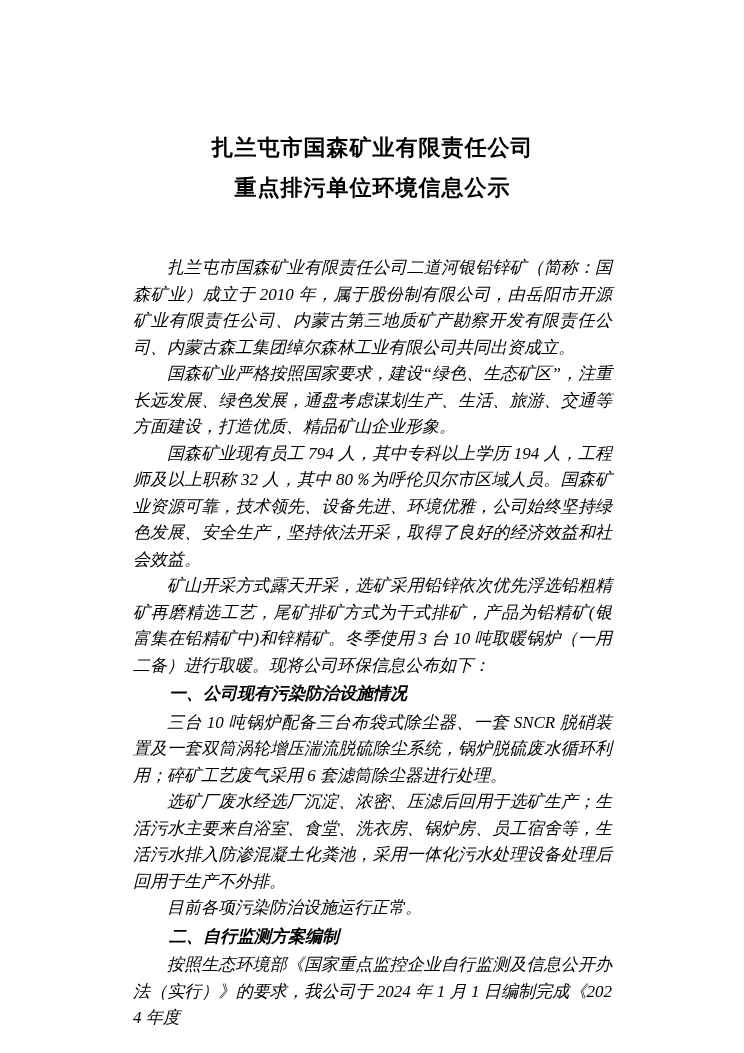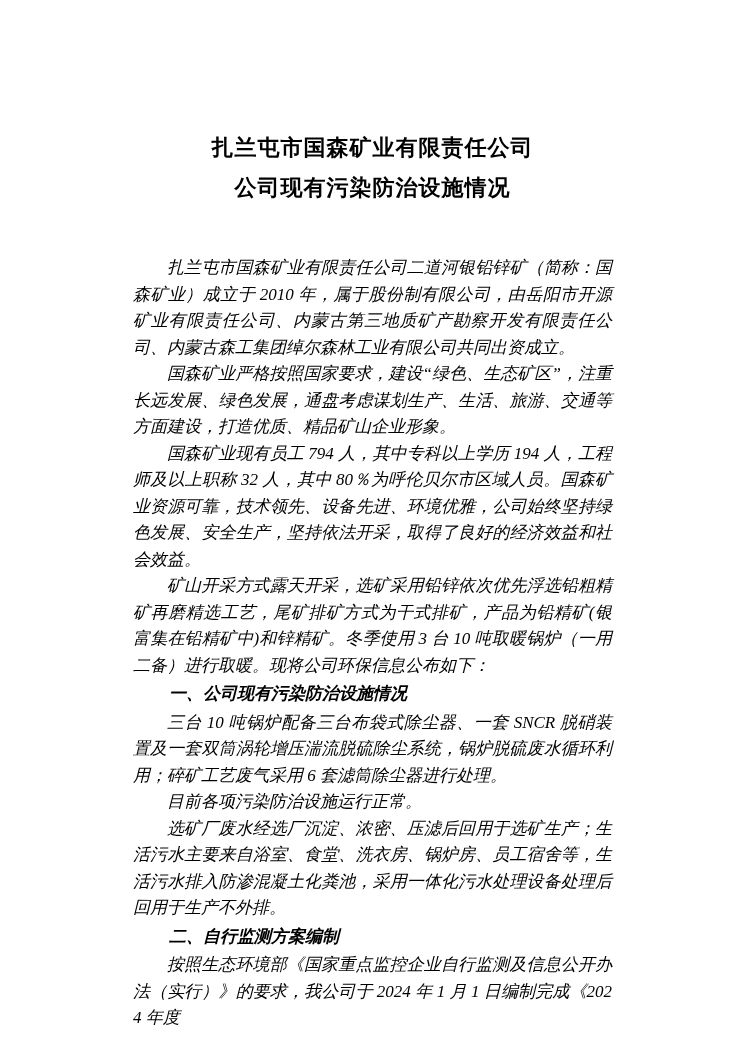--- a/index.html
+++ b/index.html
@@ -49,27 +49,27 @@
     line-height: 26.5px;
     font-weight: bold;
   }
 </style>
 </head>
 <body>
 
 <div class="page">
   <h1 class="doc-title">
     <span class="title-line">扎兰屯市国森矿业有限责任公司</span>
-    <span class="title-line">公司现有污染防治设施情况</span>
+    <span class="title-line">重点排污单位环境信息公示</span>
   </h1>
   <div class="doc-body">
     <p class="para">扎兰屯市国森矿业有限责任公司二道河银铅锌矿（简称：国森矿业）成立于 2010 年，属于股份制有限公司，由岳阳市开源矿业有限责任公司、内蒙古第三地质矿产勘察开发有限责任公司、内蒙古森工集团绰尔森林工业有限公司共同出资成立。</p>
     <p class="para">国森矿业严格按照国家要求，建设“绿色、生态矿区”，注重长远发展、绿色发展，通盘考虑谋划生产、生活、旅游、交通等方面建设，打造优质、精品矿山企业形象。</p>
     <p class="para">国森矿业现有员工 794 人，其中专科以上学历 194 人，工程师及以上职称 32 人，其中 80％为呼伦贝尔市区域人员。国森矿业资源可靠，技术领先、设备先进、环境优雅，公司始终坚持绿色发展、安全生产，坚持依法开采，取得了良好的经济效益和社会效益。</p>
     <p class="para">矿山开采方式露天开采，选矿采用铅锌依次优先浮选铅粗精矿再磨精选工艺，尾矿排矿方式为干式排矿，产品为铅精矿(银富集在铅精矿中)和锌精矿。冬季使用 3 台 10 吨取暖锅炉（一用二备）进行取暖。现将公司环保信息公布如下：</p>
     <h2 class="sec-heading">一、公司现有污染防治设施情况</h2>
     <p class="para">三台 10 吨锅炉配备三台布袋式除尘器、一套 SNCR 脱硝装置及一套双筒涡轮增压湍流脱硫除尘系统，锅炉脱硫废水循环利用；碎矿工艺废气采用 6 套滤筒除尘器进行处理。</p>
+    <p class="para">选矿厂废水经选厂沉淀、浓密、压滤后回用于选矿生产；生活污水主要来自浴室、食堂、洗衣房、锅炉房、员工宿舍等，生活污水排入防渗混凝土化粪池，采用一体化污水处理设备处理后回用于生产不外排。</p>
     <p class="para">目前各项污染防治设施运行正常。</p>
-    <p class="para">选矿厂废水经选厂沉淀、浓密、压滤后回用于选矿生产；生活污水主要来自浴室、食堂、洗衣房、锅炉房、员工宿舍等，生活污水排入防渗混凝土化粪池，采用一体化污水处理设备处理后回用于生产不外排。</p>
     <h2 class="sec-heading">二、自行监测方案编制</h2>
     <p class="para">按照生态环境部《国家重点监控企业自行监测及信息公开办法（实行）》的要求，我公司于 2024 年 1 月 1 日编制完成《2024 年度</p>
   </div>
 </div>
 
 </body></html>

